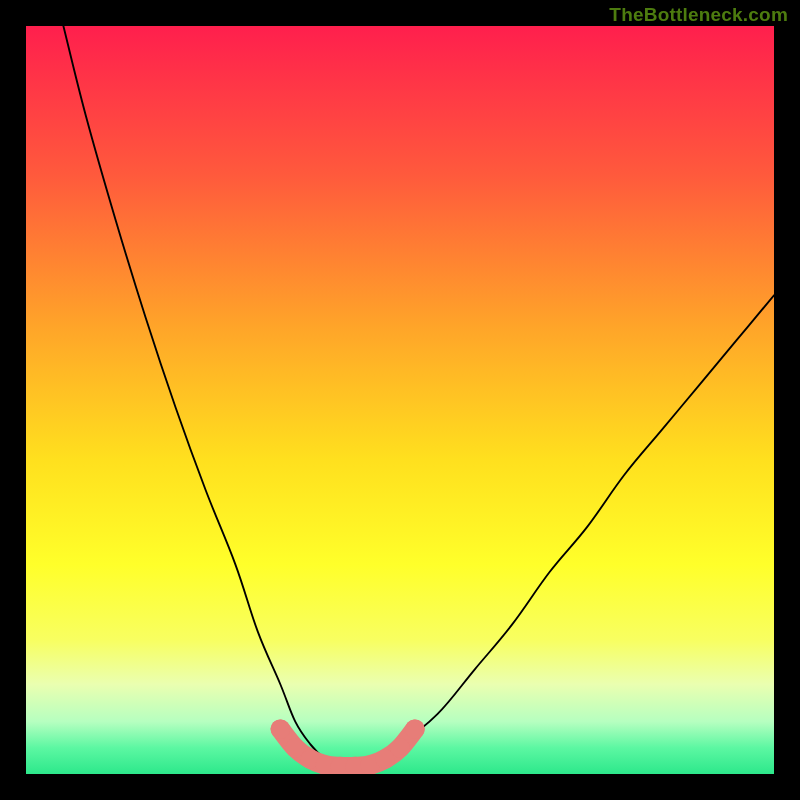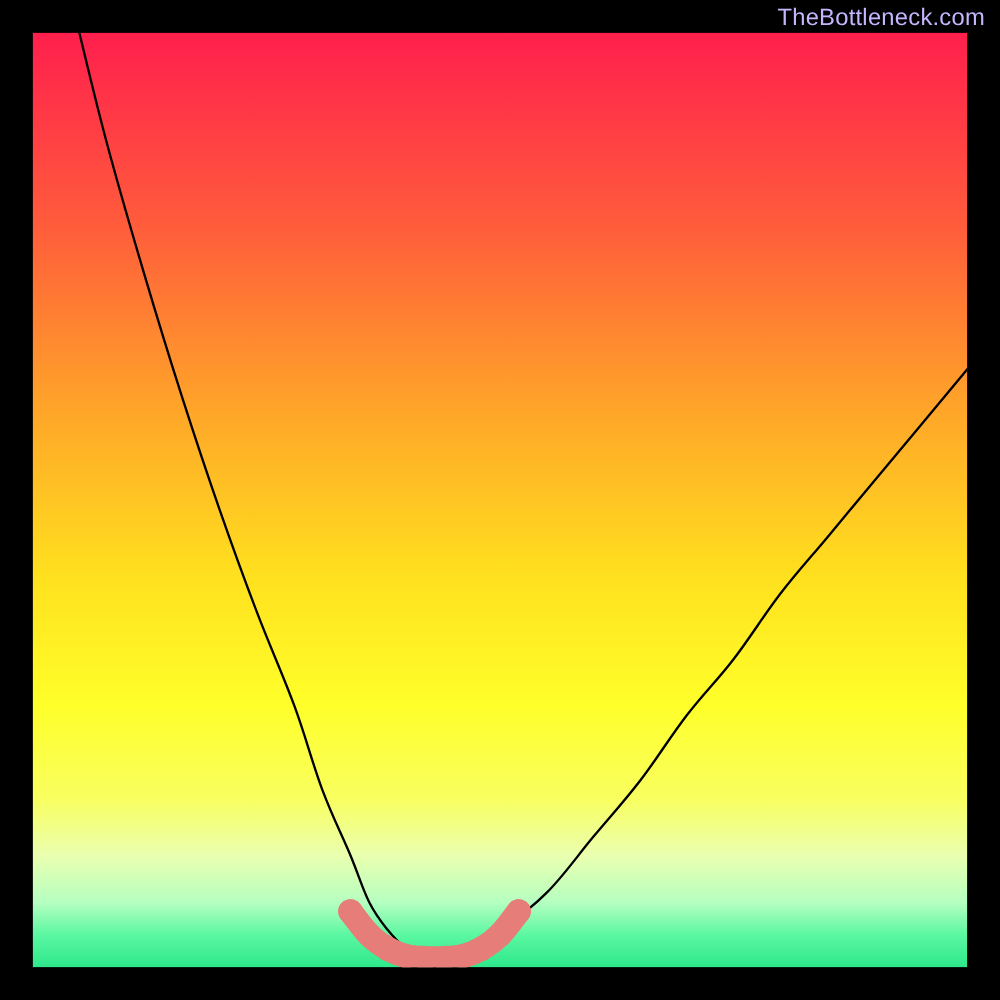--- a/index.html
+++ b/index.html
@@ -22,23 +22,23 @@
     top: 26px;
     left: 26px;
     width: 748px;
     height: 748px;
     overflow: hidden;
   }
   .watermark {
     position: absolute;
     top: 4px;
     right: 12px;
-    color: #c4b5fd;
+    color: #4d7c0f;
     font-size: 19px;
-    font-weight: 400;
+    font-weight: 700;
     letter-spacing: 0.2px;
     user-select: none;
   }
   svg { display: block; }
 </style>
 </head>
 <body>
 
 <div class="frame">
 

